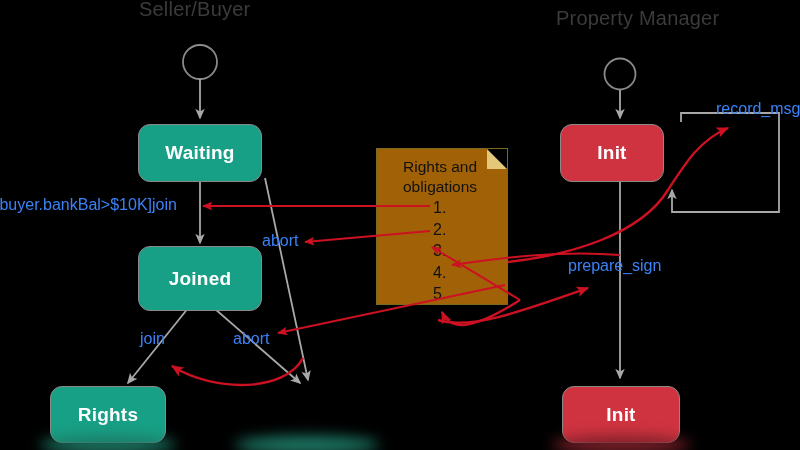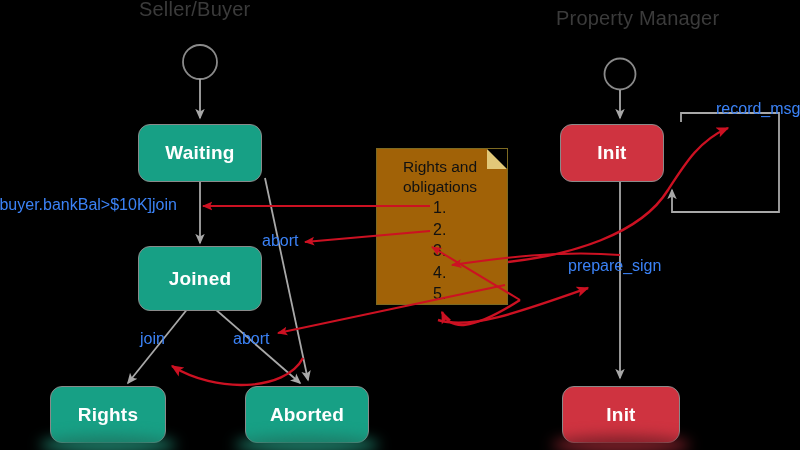--- a/index.html
+++ b/index.html
@@ -125,23 +125,20 @@
   </div>
 
   <div class="state green" style="left:138px; top:246px; width:124px; height:65px;">
     <span>Joined</span>
   </div>
 
   <div class="state green" style="left:50px; top:386px; width:116px; height:57px;">
     <span>Rights</span>
   </div>
 
-  <div class="state green" style="left:245px; top:386px; width:124px; height:57px;">
-    <span>Aborted</span>
-  </div>
 
   <div class="state red" style="left:560px; top:124px; width:104px; height:58px;">
     <span>Init</span>
   </div>
 
   <div class="state red" style="left:562px; top:386px; width:118px; height:57px;">
     <span>Init</span>
   </div>
 
   <div class="glow" style="left:40px; top:436px; width:136px; height:18px; background:#1d7a66;"></div>

